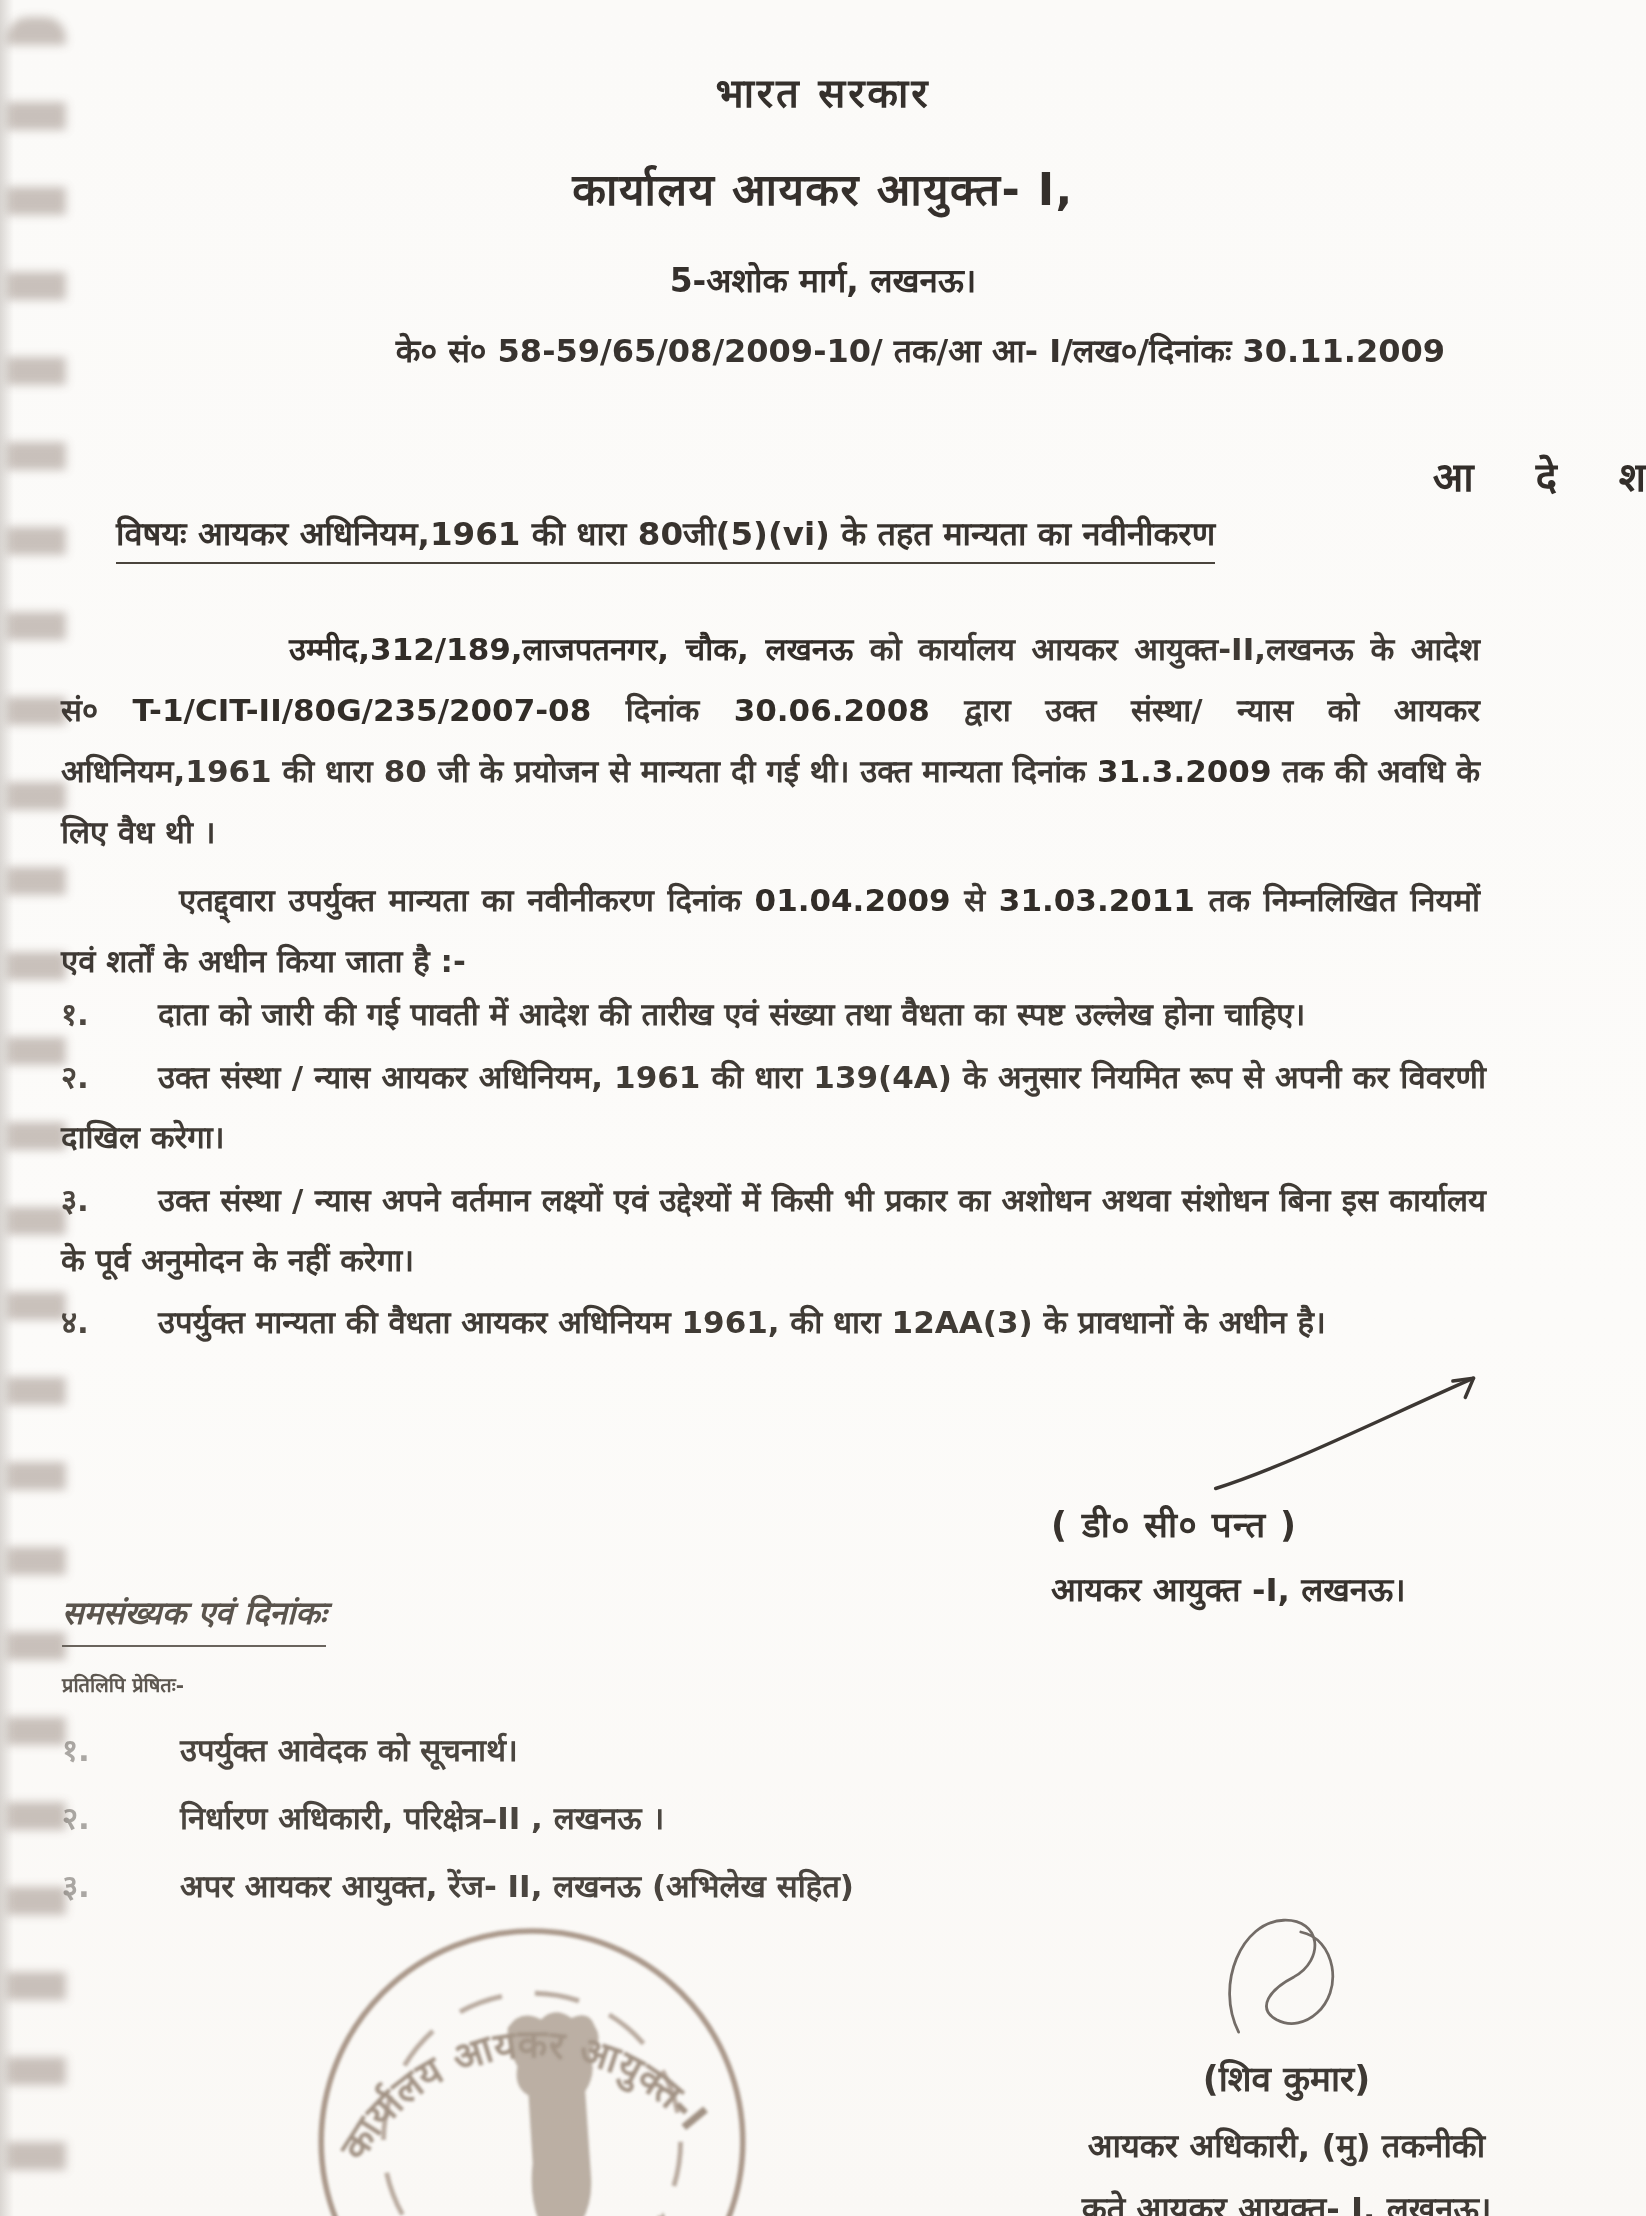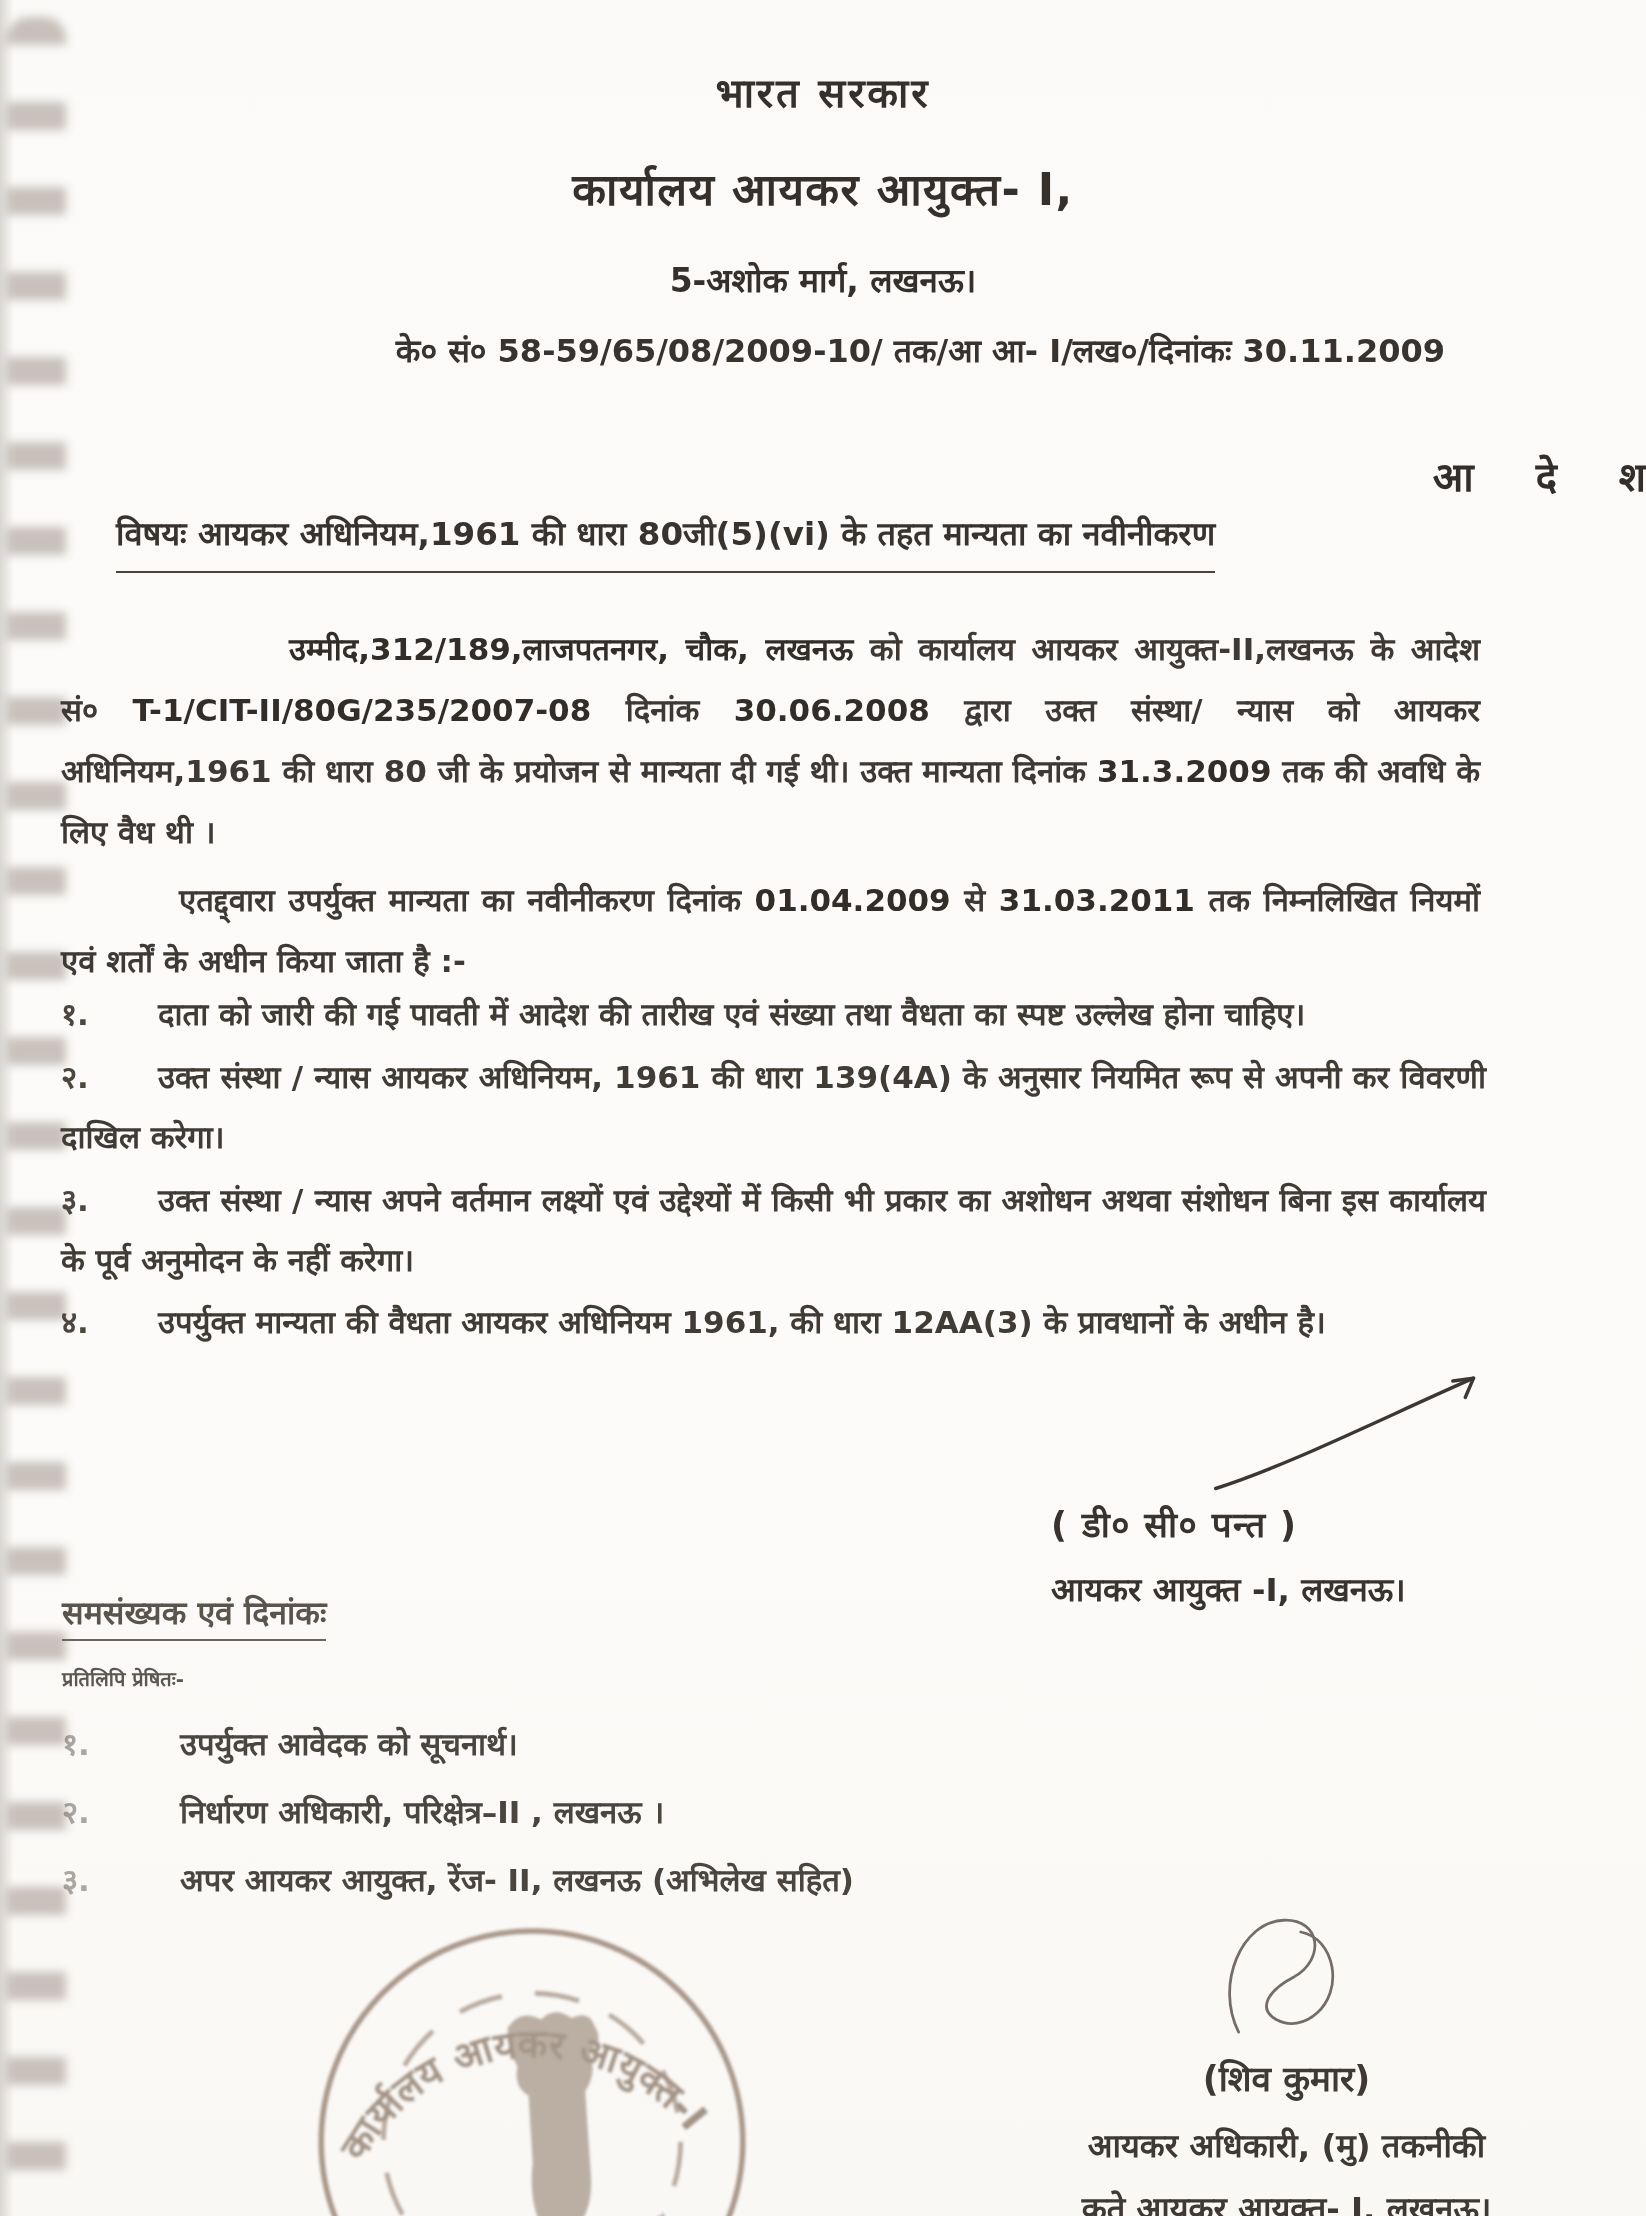--- a/index.html
+++ b/index.html
@@ -38,21 +38,21 @@
     display:flex;justify-content:flex-end;
     font-size:32px;font-weight:700;color:#38332f;
   }
   .order-title{
     position:absolute;top:448px;width:100%;text-align:right;
     font-size:40px;font-weight:700;word-spacing:48px;color:#332e2a;
   }
   .subject{
     position:absolute;top:510px;left:116px;
     font-size:32.5px;font-weight:700;color:#38332e;
-    border-bottom:2.8px solid #4a443d;padding-bottom:16px;
+    border-bottom:2.8px solid #4a443d;padding-bottom:7px;
   }
   .body-block{
     position:absolute;left:61px;width:1419px;
     font-size:31px;font-weight:600;line-height:61px;
     text-align:justify;color:#3e3934;
   }
   .para1{top:619px;text-indent:228px;}
   .para2{top:870px;text-indent:118px;}
   .b{font-weight:800;color:#322d28;}
   .terms{
@@ -65,21 +65,21 @@
   .sig1{
     position:absolute;left:1051px;top:1363px;width:470px;
     text-align:left;color:#38332e;
   }
   .sig1 svg{display:block;margin:0 21px 5.5px auto;}
   .sig1-name{font-size:35px;font-weight:700;letter-spacing:1.4px;}
   .sig1-desig{font-size:32.5px;font-weight:600;margin-top:19.4px;}
   .copyblock{position:absolute;left:62px;top:1590px;width:968px;color:#55504a;}
   .copy-h1{
     display:inline-block;font-size:32px;font-weight:700;
-    border-bottom:2.8px solid #6a645d;padding-bottom:6px;color:#5a544d;
+    border-bottom:2.8px solid #6a645d;padding-bottom:12px;color:#5a544d;font-style:italic;
   }
   .copy-h2{font-size:20px;font-weight:700;margin-top:23.5px;color:#5d5750;}
   .copy-items{margin-top:30px;font-size:31px;font-weight:600;color:#4a453f;}
   .copy-item{display:flex;margin-bottom:26px;}
   .cnum{width:118px;opacity:.45;flex:0 0 auto;}
   .sig2{
     position:absolute;left:989px;top:1894px;width:595px;
     text-align:center;color:#3e3934;
   }
   .sig2 svg{display:block;margin:0 auto;}

